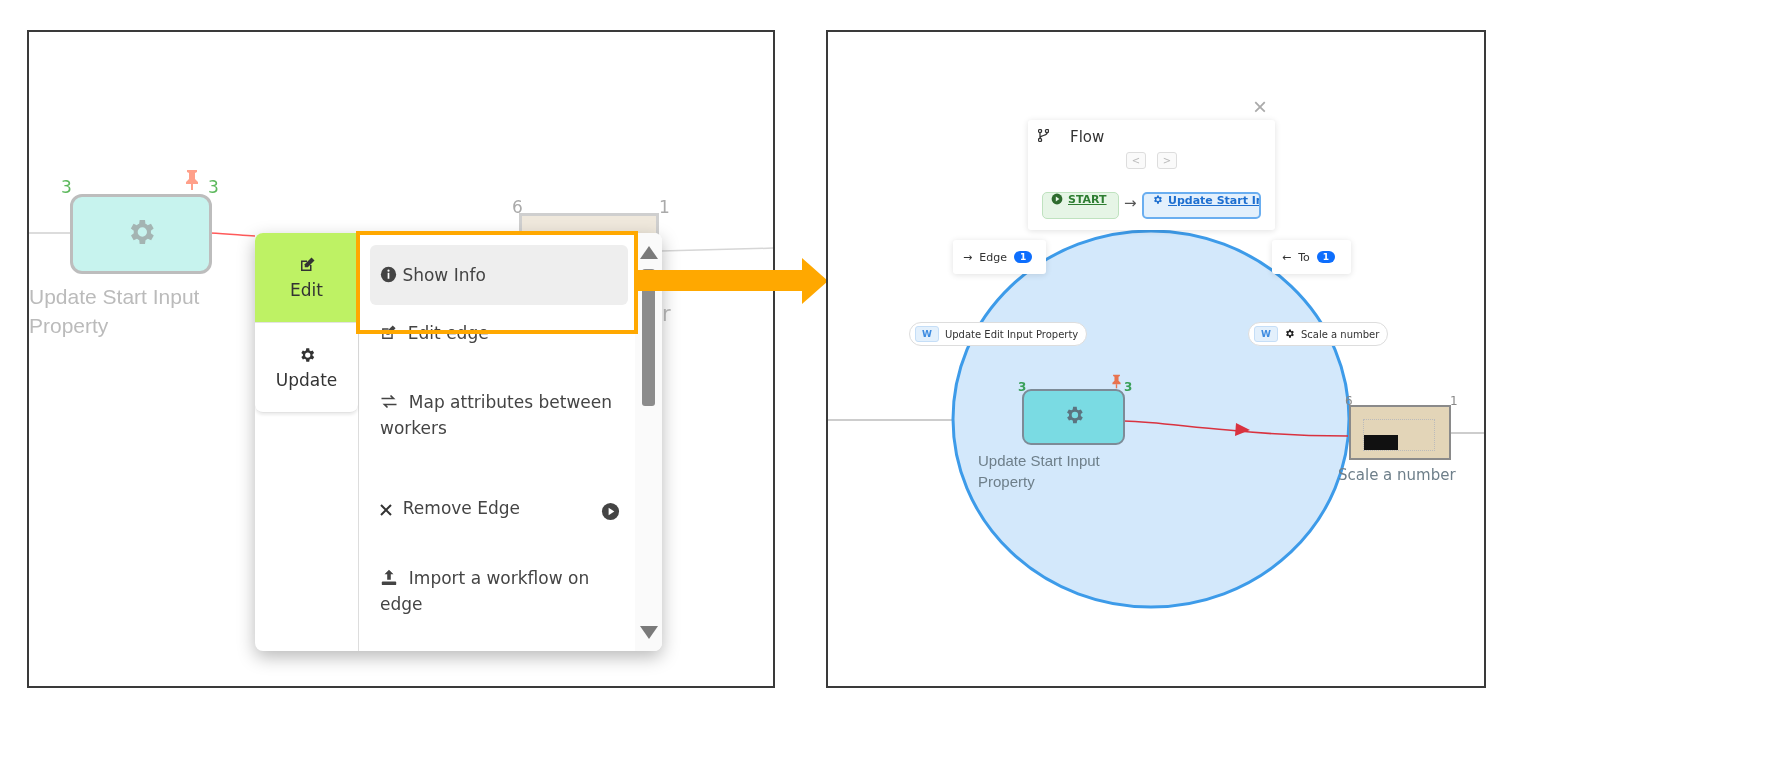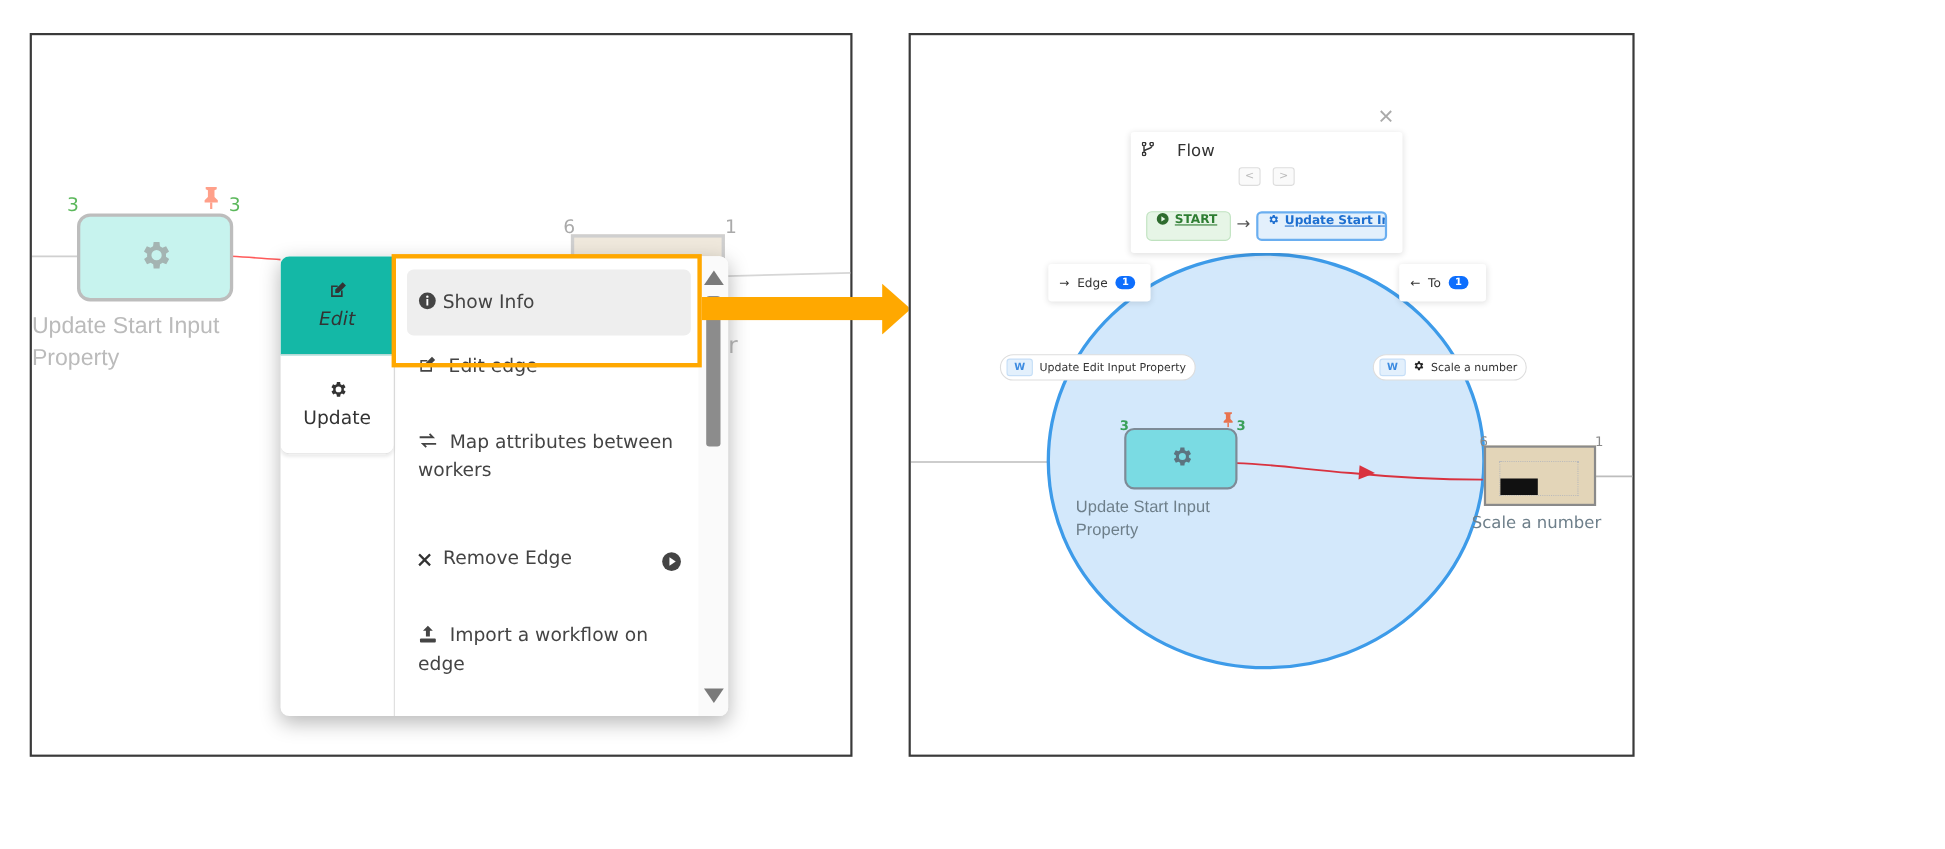--- a/index.html
+++ b/index.html
@@ -24,21 +24,21 @@
   .node-label { position: absolute; text-align: left; font-family: Liberation Sans, sans-serif; color: #bbb; line-height: 1.4; }
 
   
   #ctx-menu {
     position: absolute; left: 226px; top: 201px; width: 407px; height: 418px;
     background: #fff; border-radius: 8px; box-shadow: 0 6px 18px rgba(0,0,0,0.28); overflow: hidden;
   }
   .tabcol { position: absolute; left: 0; top: 0; width: 104px; height: 100%; border-right: 1px solid #ddd; }
   .tab { height: 90px; display: flex; flex-direction: column; align-items: center; justify-content: center; gap: 4px;
     font-size: 17px; color: #333; border-bottom: 1px solid #e3e3e3; font-family: "DejaVu Sans", sans-serif; cursor: pointer; }
-  .tab.active { background: #14b8a6; font-style: italic; }
+  .tab.active { background: #bef264; }
   .tab.last { border-radius: 0 0 8px 8px; box-shadow: 0 2px 3px rgba(0,0,0,0.08); }
   .items { position: absolute; left: 105px; top: 0; width: 275px; height: 100%; padding-left: 15px; }
   .item { position: absolute; left: 10px; width: 258px; font-size: 17px; color: #444; line-height: 1.55; padding-left: 10px; font-family: "DejaVu Sans", sans-serif; cursor: pointer; }
   .item.hl { background: #eeeeee; border-radius: 6px; height: 60px; display: flex; align-items: center; }
   .item svg, .tab svg { vertical-align: -2px; }
   .scrollcol { position: absolute; right: 0; top: 0; width: 27px; height: 100%; background: #fafafa; }
   .scroll-up, .scroll-down { position: absolute; left: 5px; width: 0; height: 0; border-left: 9px solid transparent; border-right: 9px solid transparent; }
   .scroll-up { top: 13px; border-bottom: 13px solid #7a7a7a; }
   .scroll-down { bottom: 12px; border-top: 13px solid #7a7a7a; }
   .scroll-thumb { position: absolute; left: 7px; top: 36px; width: 13px; height: 137px; background: #8c8c8c; border-radius: 3px; }

